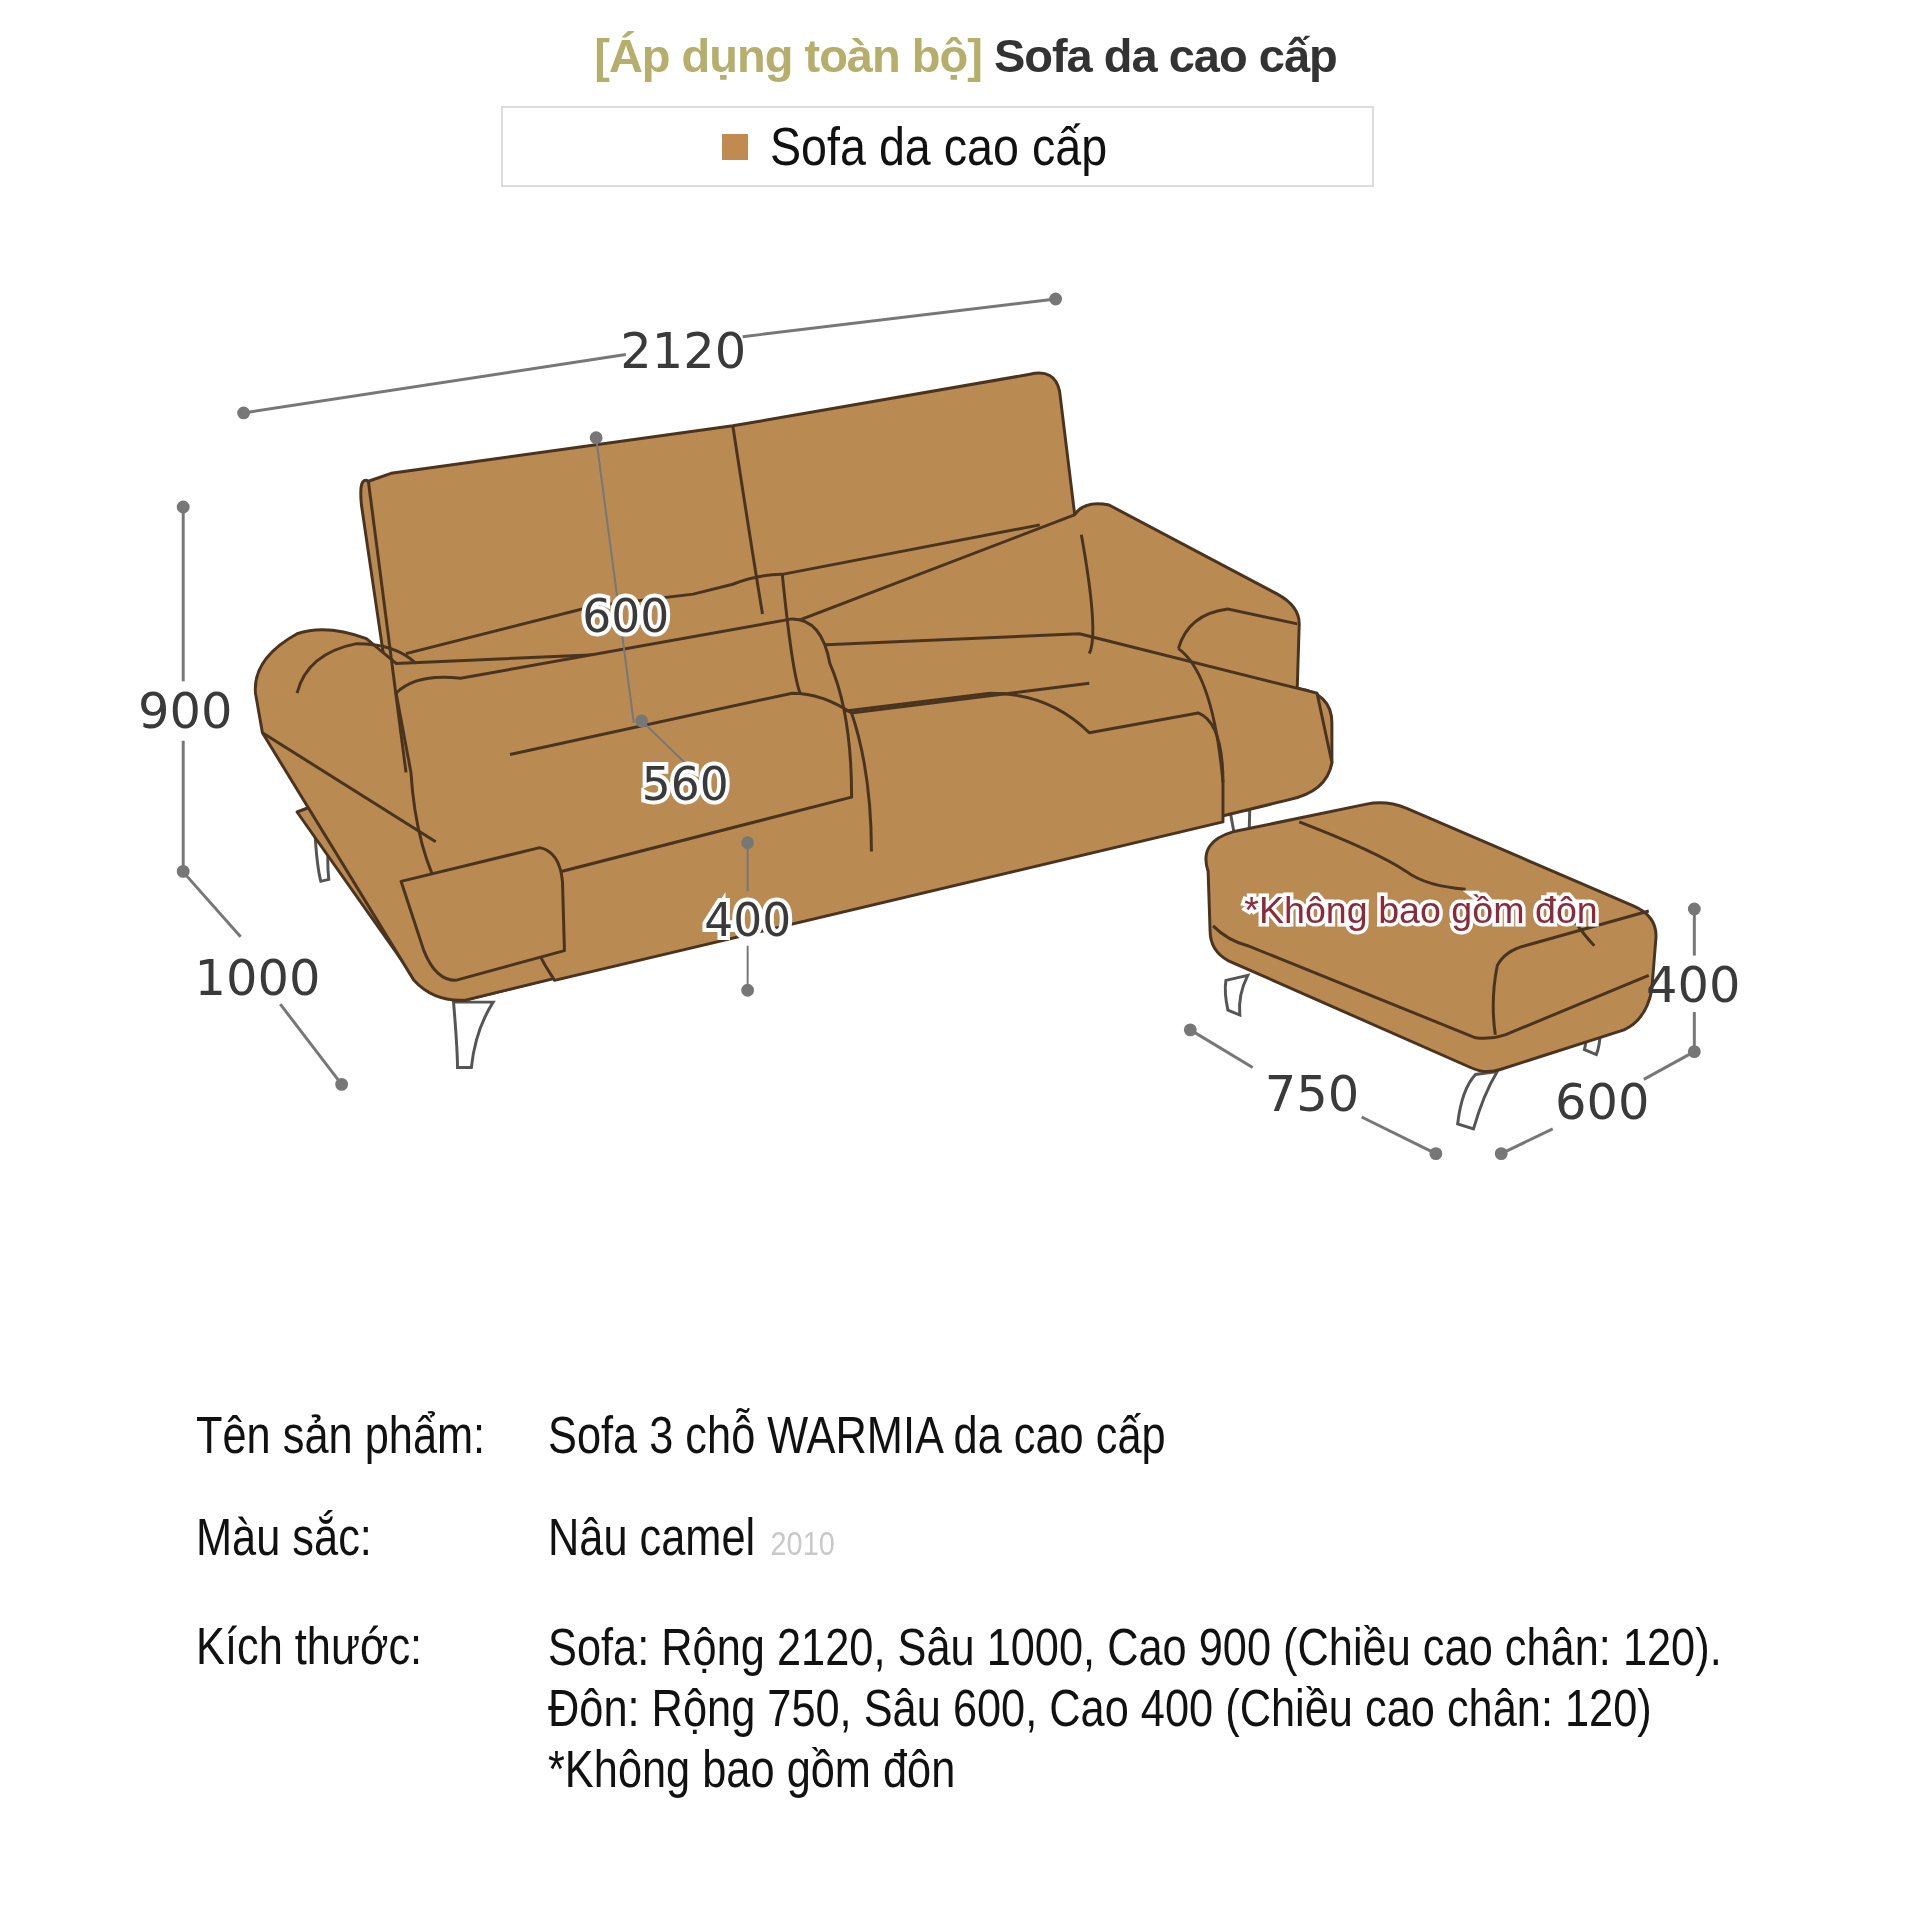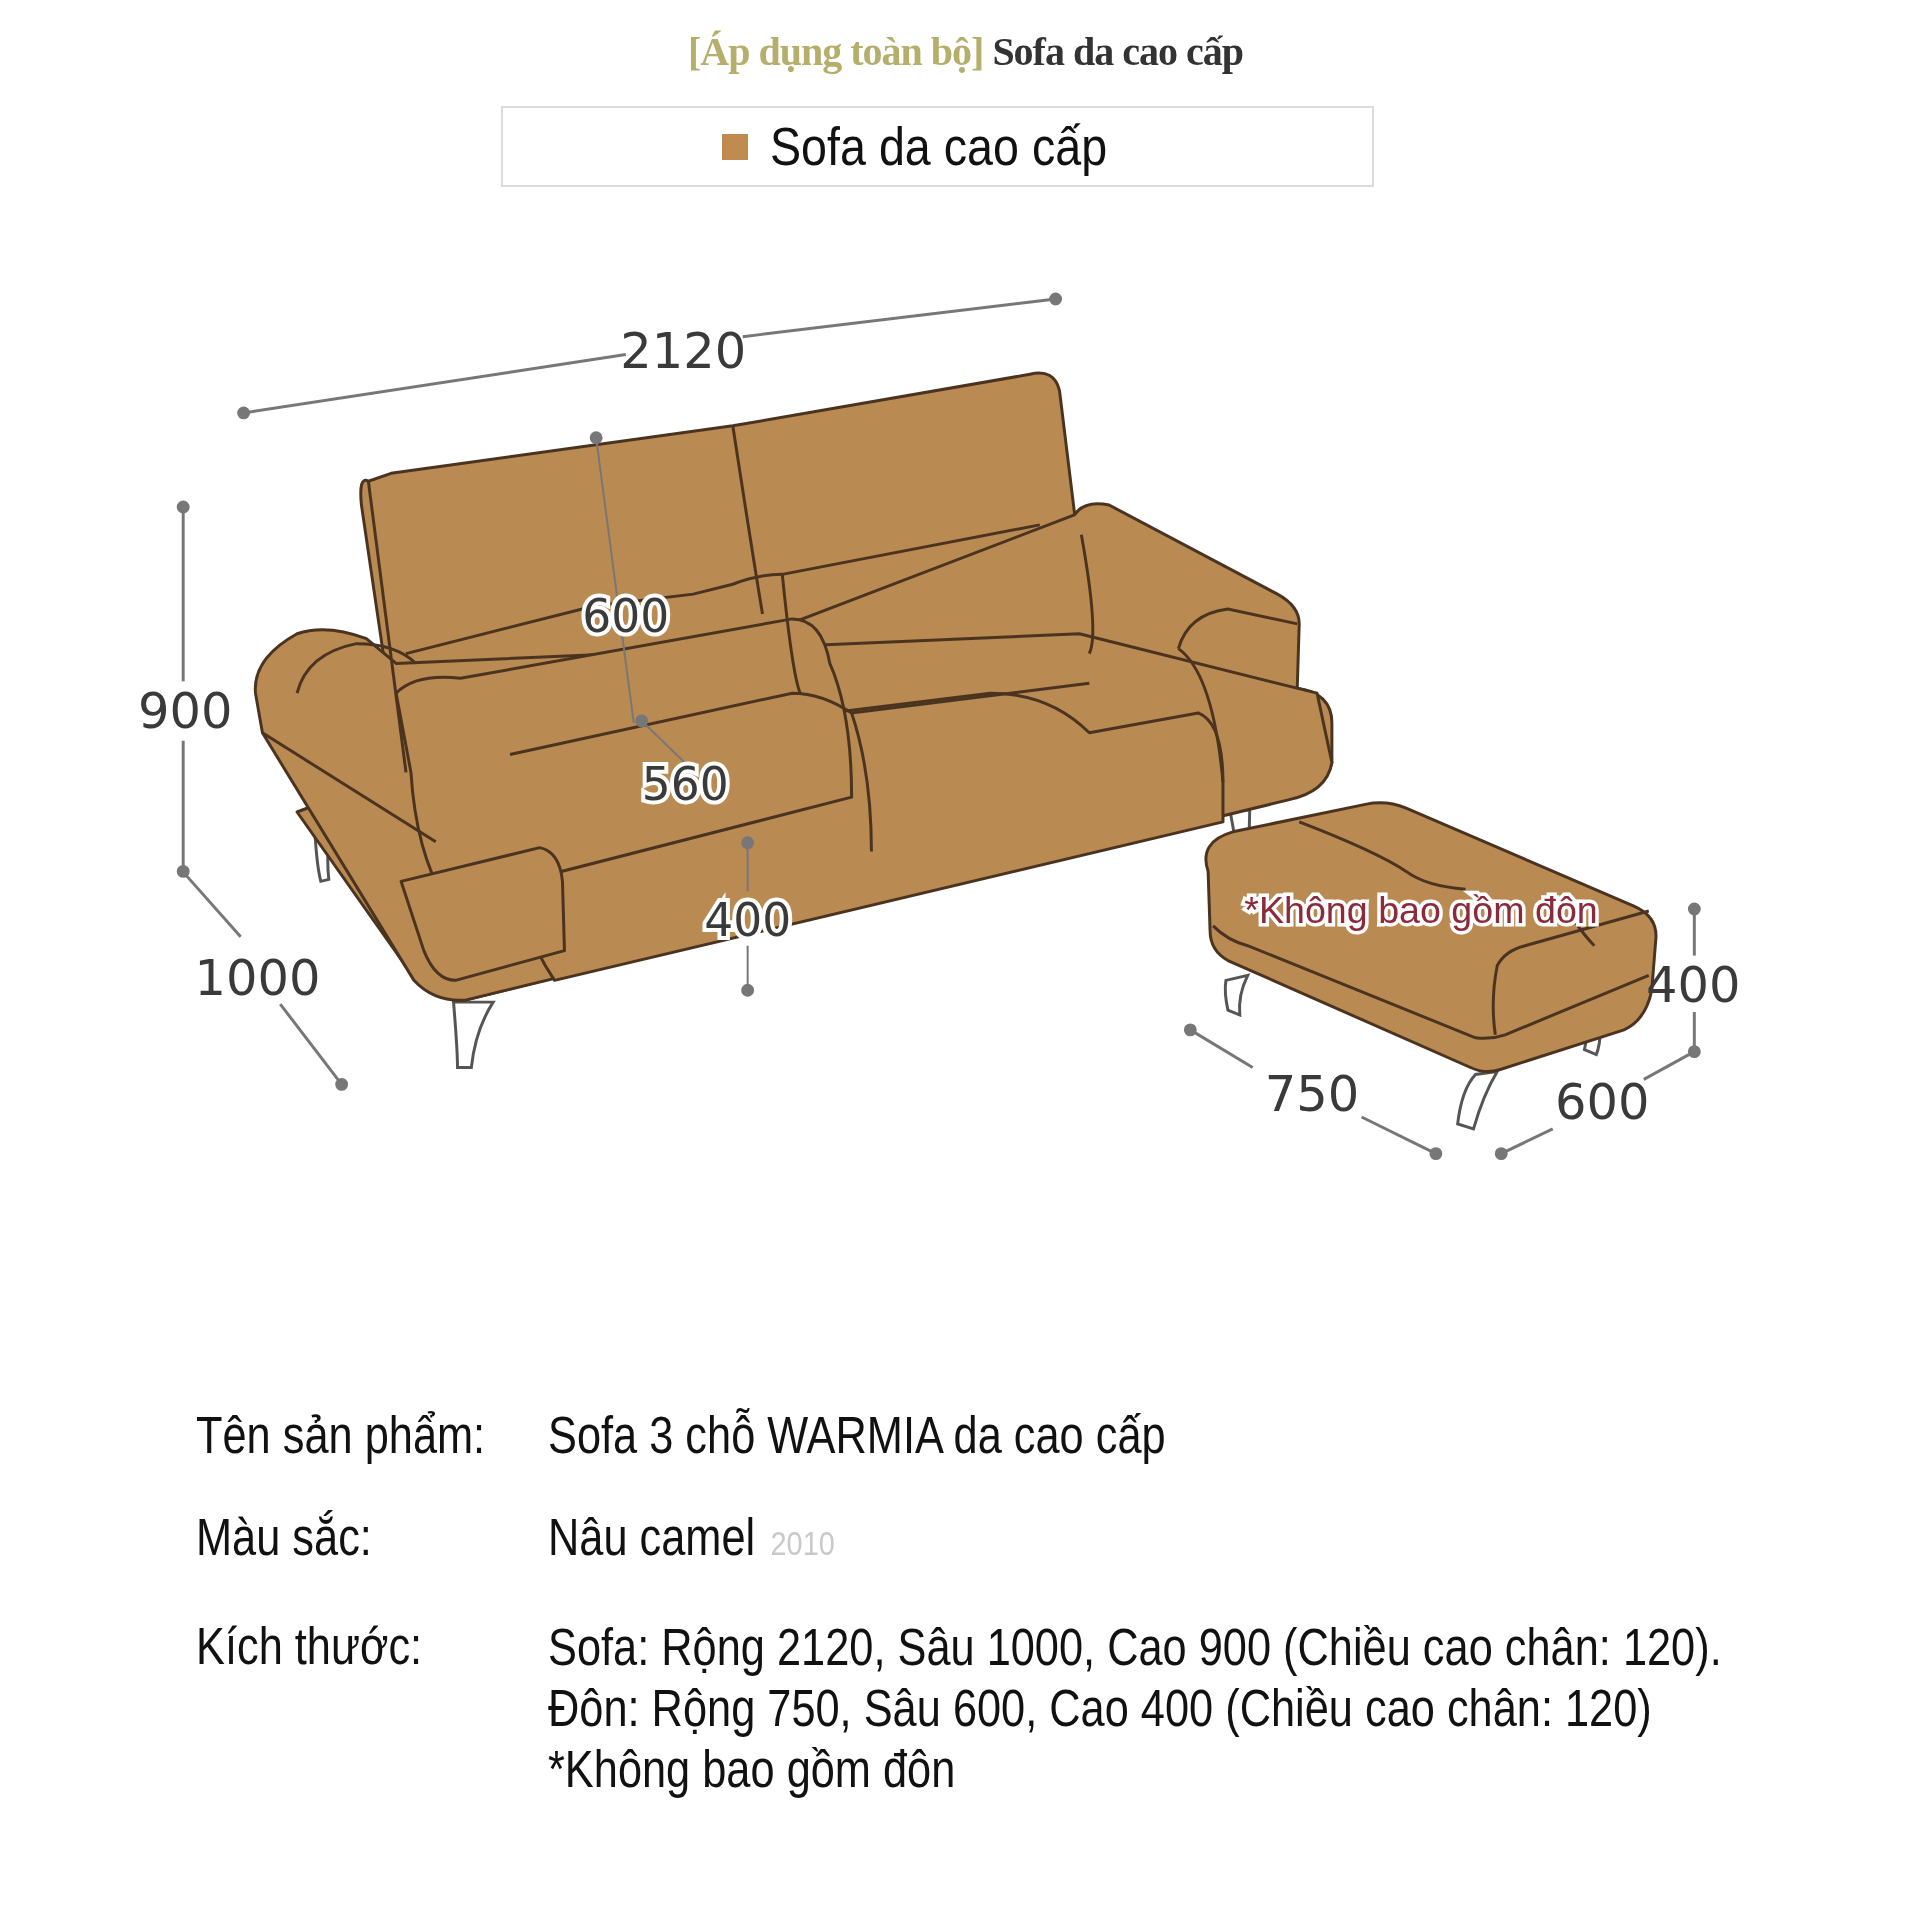--- a/index.html
+++ b/index.html
@@ -1,17 +1,17 @@
 <!DOCTYPE html>
 <html><head>
 <meta charset="utf-8">
 <style>
   html, body { margin:0; padding:0; background:#ffffff; }
   body { width:1931px; height:1931px; position:relative; overflow:hidden; font-family:"Liberation Sans", sans-serif; }
-  .title { position:absolute; top:28px; left:0; width:1931px; text-align:center; font-size:40px; font-weight:bold; font-family:Liberation Serif, serif; letter-spacing:-1px; }
+  .title { position:absolute; top:28px; left:0; width:1931px; text-align:center; font-size:47px; font-weight:bold; font-family:Liberation Sans, sans-serif; letter-spacing:-1px; }
   .title .tag { color:#b6ae6b; }
   .title .main { color:#333333; }
   .subbox { position:absolute; left:501px; top:106px; width:873px; height:81px; border:2px solid #dcdcdc; box-sizing:border-box; display:flex; align-items:center; justify-content:center; }
   .swatch { width:26px; height:26px; background:#c08a50; margin-right:22px; }
   .subbox .label { font-size:53px; color:#111; transform:scaleX(0.88); transform-origin:left center; }
   svg.drawing { position:absolute; left:0; top:0; }
   .dim { font-family:"DejaVu Sans", sans-serif; fill:#3a3a3a; }
   .specs { position:absolute; left:196px; top:1406px; font-size:51px; color:#111; }
   .row { position:relative; height:99px; }
   .row .k { position:absolute; left:0; transform:scaleX(0.85); transform-origin:left center; white-space:nowrap; }

